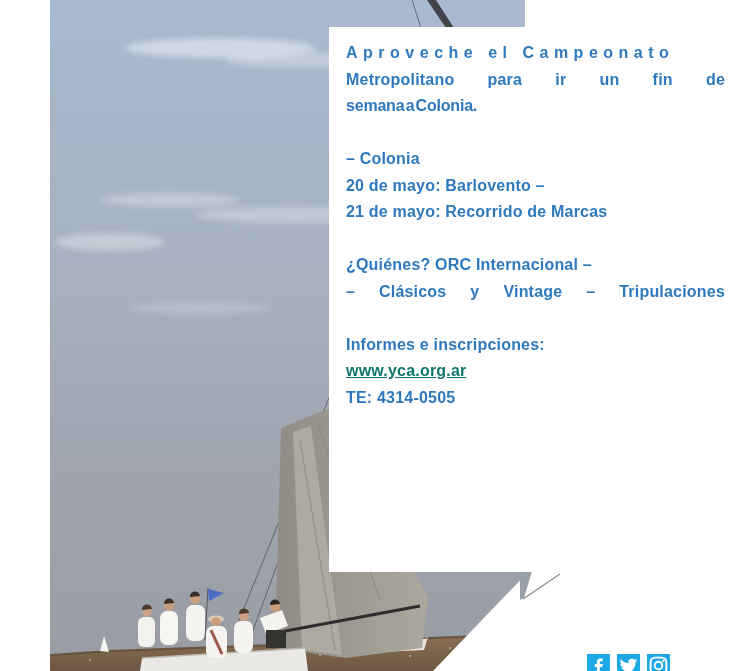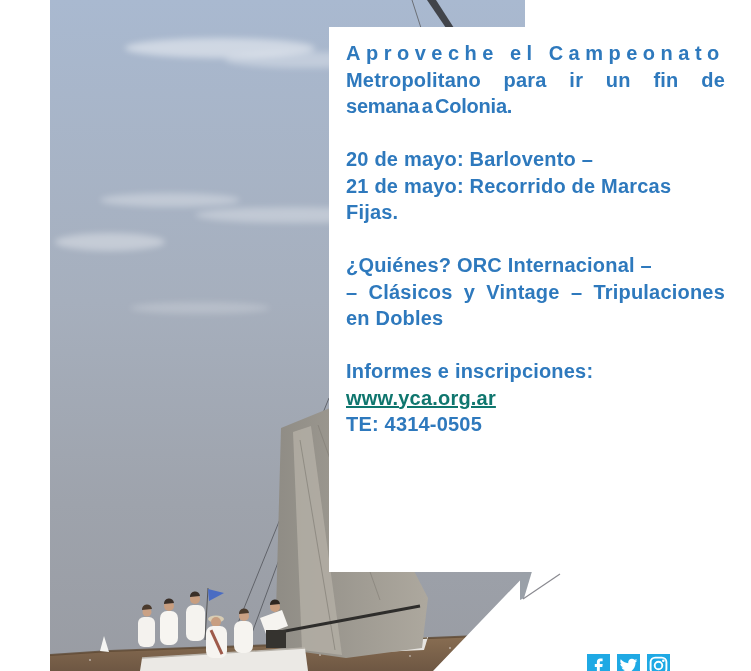--- a/index.html
+++ b/index.html
@@ -31,21 +31,21 @@
   
   .panel {
     position: absolute;
     left: 329px; top: 27px;
     width: 422px; height: 545px;
     background: #ffffff;
     box-sizing: border-box;
     padding: 13px 26px 0 17px;
     overflow: hidden;
     color: #2E79BD;
-    font-size: 20px;
+    font-size: 16px;
     font-weight: 600;
     line-height: 26.5px;
     letter-spacing: 0.2px;
   }
   .para { margin: 0 0 26.5px 0; }
   .para:last-child { margin-bottom: 0; }
   .line { min-height: 26.5px; }
   .jl { text-align: justify; text-align-last: justify; }
   .ls { letter-spacing: 5.5px; white-space: nowrap; }
   .tight { word-spacing: -3px; letter-spacing: -0.2px; }
@@ -191,28 +191,27 @@
     <line x1="40" y1="8" x2="3" y2="33" stroke="#8A8A90" stroke-width="1.2"></line>
   </svg>
 
   <div class="panel">
     <div class="para">
       <div class="line ls">Aproveche el Campeonato</div>
       <div class="line jl">Metropolitano para ir un fin de</div>
       <div class="line tight">semana a Colonia.</div>
     </div>
     <div class="para">
+      <div class="line">– Colonia</div>
       <div class="line">20 de mayo: Barlovento –</div>
       <div class="line">21 de mayo: Recorrido de Marcas</div>
-      <div class="line">Fijas.</div>
     </div>
     <div class="para">
       <div class="line">¿Quiénes? ORC Internacional –</div>
       <div class="line jl">– Clásicos y Vintage – Tripulaciones</div>
-      <div class="line">en Dobles</div>
     </div>
     <div class="para">
       <div class="line">Informes e inscripciones:</div>
       <div class="line"><a class="link">www.yca.org.ar</a></div>
       <div class="line">TE: 4314-0505</div>
     </div>
   </div>
 
   <div class="social">
     <div class="sicon">

